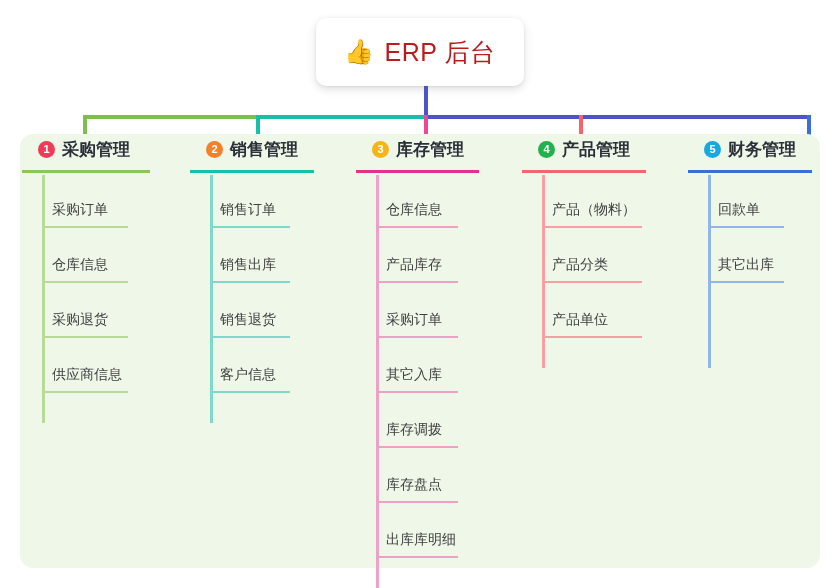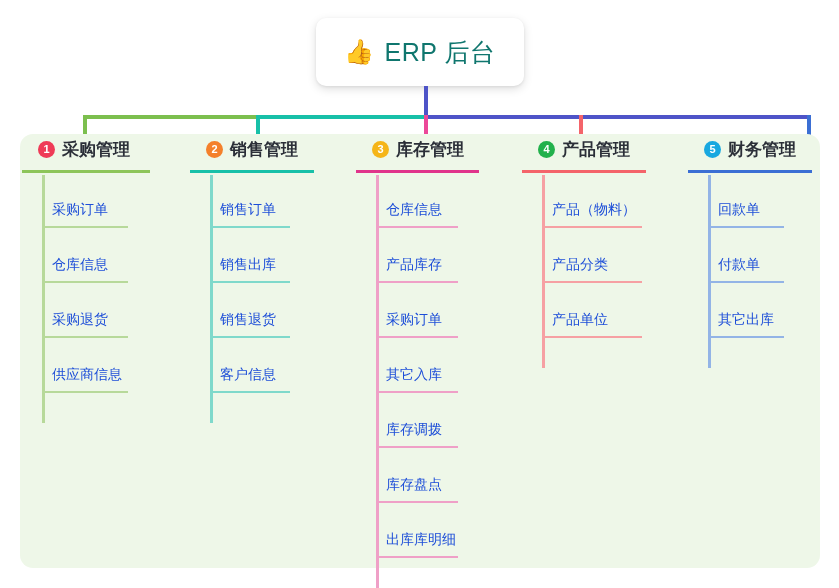--- a/index.html
+++ b/index.html
@@ -30,21 +30,21 @@
     justify-content: center;
     gap: 10px;
   }
   .title-emoji {
     font-size: 24px;
     line-height: 1;
     color: #f2b233;
   }
   .title-text {
     font-size: 25px;
-    color: #0f766e;
+    color: #b91c1c;
     letter-spacing: 0.5px;
     white-space: nowrap;
   }
 
   
   .stem {
     position: absolute;
     left: 424px; top: 86px;
     width: 4px; height: 30px;
     background: #4e54c8;
@@ -110,21 +110,21 @@
   .items { position: relative; }
   .item {
     position: relative;
     height: 55px;
   }
   .item-label {
     position: absolute;
     left: 32px;
     bottom: 9px;
     font-size: 14px;
-    color: #1d4ed8;
+    color: #404040;
     white-space: nowrap;
   }
   .item-rule {
     position: absolute;
     left: 22px;
     bottom: 0;
     height: 2px;
   }
 </style>
 </head>
@@ -270,24 +270,20 @@
             <span class="col-title">财务管理</span>
           </div>
           <div class="head-rule" style="width: 124px; margin-left: 2px; background: rgb(59, 111, 212);"></div>
           <div class="spine" style="left: 22px; height: 193px; background: rgb(147, 180, 230);"></div>
           <div class="items">
             <div class="item">
               <span class="item-label">回款单</span>
               <div class="item-rule" style="width: 76px; background: rgb(147, 180, 230);"></div>
             </div>
             <div class="item">
-              <span class="item-label">付款单</span>
-              <div class="item-rule" style="width: 76px; background: rgb(147, 180, 230);"></div>
-            </div>
-            <div class="item">
               <span class="item-label">其它出库</span>
               <div class="item-rule" style="width: 76px; background: rgb(147, 180, 230);"></div>
             </div>
           </div>
         </div>
       </div>
   </div>
 
 </div>
 

